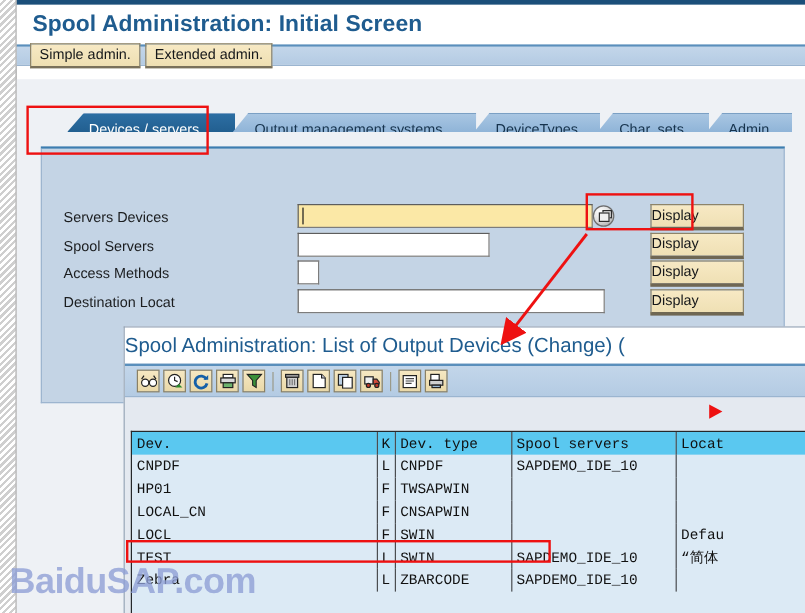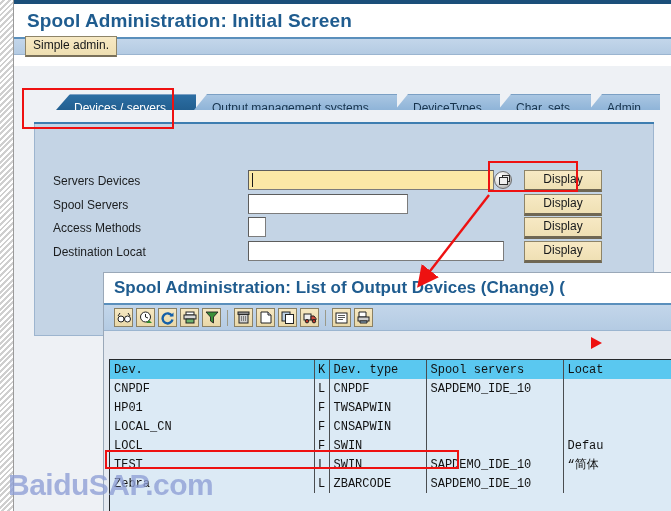--- a/index.html
+++ b/index.html
@@ -87,32 +87,32 @@
     border:1px solid #2e2e2e; background:#f0f0f0;
   }
   .f4help:before{
     content:""; position:absolute; left:7px; top:3px; width:6px; height:5px;
     border:1px solid #2e2e2e; background:#e8e8e8;
   }
   .dispbtn{
     position:absolute; width:78px; height:22px;
     background:linear-gradient(#f7e9c4,#efe0b4);
     border:1px solid #8e8468; border-bottom:3px solid #6f6753;
-    font-size:12px; color:#16181a; text-align:center; line-height:17px; cursor:pointer;
+    font-size:12px; color:#16181a; line-height:17px; cursor:pointer;margin-left:18px;
   }
 
   
   .win2{
     position:absolute; left:103px; top:272px; width:568px; height:239px;
     background:#e4e9f0; border-left:1px solid #9aa8b8; border-top:1px solid #9aa8b8;
     overflow:hidden;
   }
   .w2-titlebar{
     position:absolute; left:0; top:0; width:568px; height:30px; background:#ffffff;
-    color:#1f5c8f; font-size:17px; font-weight:bold; line-height:30px; padding-left:10px;
+    color:#1f5c8f; font-size:17px; font-weight:normal; line-height:30px; 
     white-space:nowrap;
   }
   .w2-titleunder{ position:absolute; left:0; top:30px; width:568px; height:2px; background:#5a8fbc; }
   .w2-toolbar{
     position:absolute; left:0; top:32px; width:568px; height:26px;
     background:linear-gradient(#c3d6ea,#b4cbe3); border-bottom:1px solid #9bb5d0;
     display:flex; align-items:center; padding-left:10px; gap:3px;
   }
   .ticon{
     width:19px; height:19px;
@@ -161,20 +161,21 @@
 
 <div class="left-strip"></div>
 
 <div class="win1">
   <div class="w1-topline"></div>
   <div class="w1-title">Spool Administration: Initial Screen</div>
   <div class="w1-titleunder"></div>
 
   <div class="w1-toolbar">
     <button class="sapbtn">Simple admin.</button>
+    <button class="sapbtn">Extended admin.</button>
   </div>
 
   <div class="w1-body">
 
     <div class="tabstrip">
       <div class="tab active" style="left:22px;  width:140px;">Devices / servers</div>
       <div class="tab" style="left:160px; width:203px;">Output management systems</div>
       <div class="tab" style="left:361px; width:105px;">DeviceTypes</div>
       <div class="tab" style="left:464px; width:93px;">Char. sets</div>
       <div class="tab" style="left:555px; width:71px;">Admin.</div>

